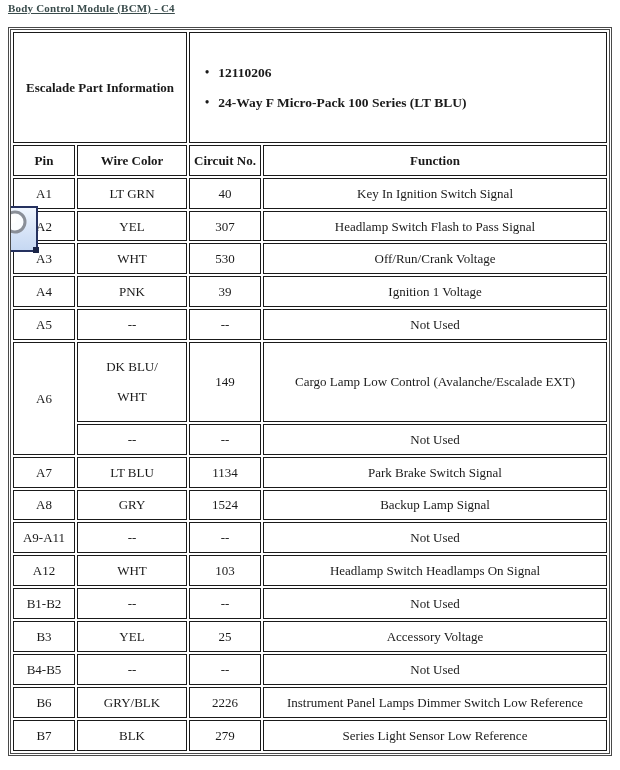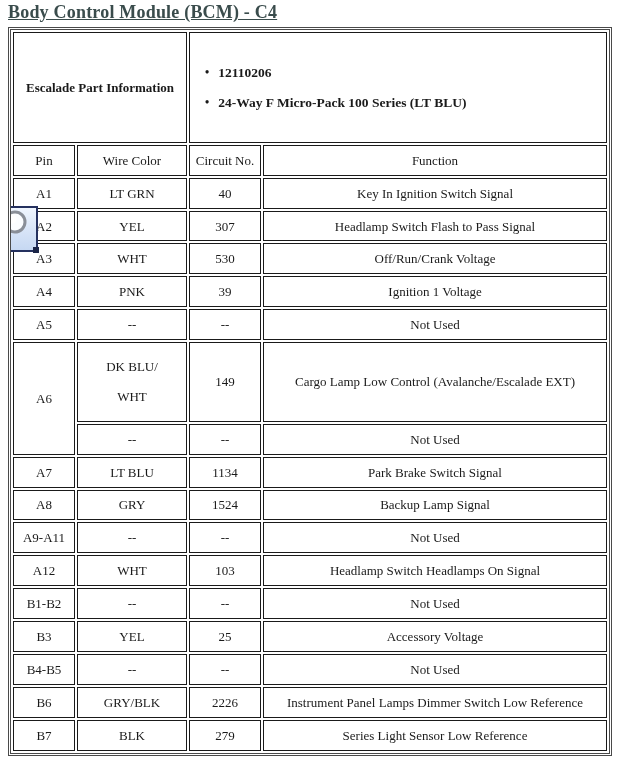--- a/index.html
+++ b/index.html
@@ -1,18 +1,18 @@
 <!DOCTYPE html>
 <html><head>
 <meta charset="utf-8">
 <style>
   html,body{margin:0;padding:0;background:#fff;}
   .page{position:relative;width:620px;height:770px;background:#ffffff;overflow:hidden;
         font-family:"Liberation Serif",serif;color:#1a1a1a;}
-  .title{position:absolute;left:8px;top:2px;font-size:18px;font-weight:bold;
+  .title{position:absolute;left:8px;top:2px;font-size:11px;font-weight:bold;
          color:#3a4c4c;text-decoration:underline;letter-spacing:.2px;}
   .frame-outer{position:absolute;left:8px;top:27px;width:604px;height:729px;
                border:1px solid #4a4a4a;padding:1px;box-sizing:border-box;background:#fff;}
   .frame-inner{border:1px solid #4a4a4a;width:100%;height:100%;box-sizing:border-box;
                display:flex;flex-direction:row;overflow:hidden;background:#fff;justify-content:flex-end;}
 
   
   .diagram-area{position:relative;height:228px;flex:0 0 auto;}
   .connector-svg{position:absolute;left:0;top:0;width:100%;height:228px;}
 
@@ -24,21 +24,21 @@
                  width:6px;height:6px;background:#1b2547;}
   .magnifier-btn::before{left:-3px;}
   .magnifier-btn::after{right:-3px;}
 
   
   table.pinout{width:100%;border-collapse:separate;border-spacing:2px;
                table-layout:fixed;background:#fff;}
   table.pinout td,table.pinout th{border:1px solid #1a1a1a;font-size:13px;
                padding:0 2px;height:19px;text-align:center;vertical-align:middle;
                white-space:pre-line;line-height:15px;overflow:hidden;}
-  th{font-weight:normal;}
+  th{font-weight:bold;}
   .pi-label{font-weight:bold;font-size:13.5px;height:32px;}
   .pi-items{text-align:left;height:32px;}
   .bullet-line{display:flex;align-items:center;gap:9px;padding-left:13px;
                font-weight:bold;font-size:13.5px;line-height:15px;}
   .blt{font-size:12px;}
   td.c-func{text-align:left;padding:0 4px;}
   tr.tall-row td{height:52px;}
 </style>
 </head>
 <body>

